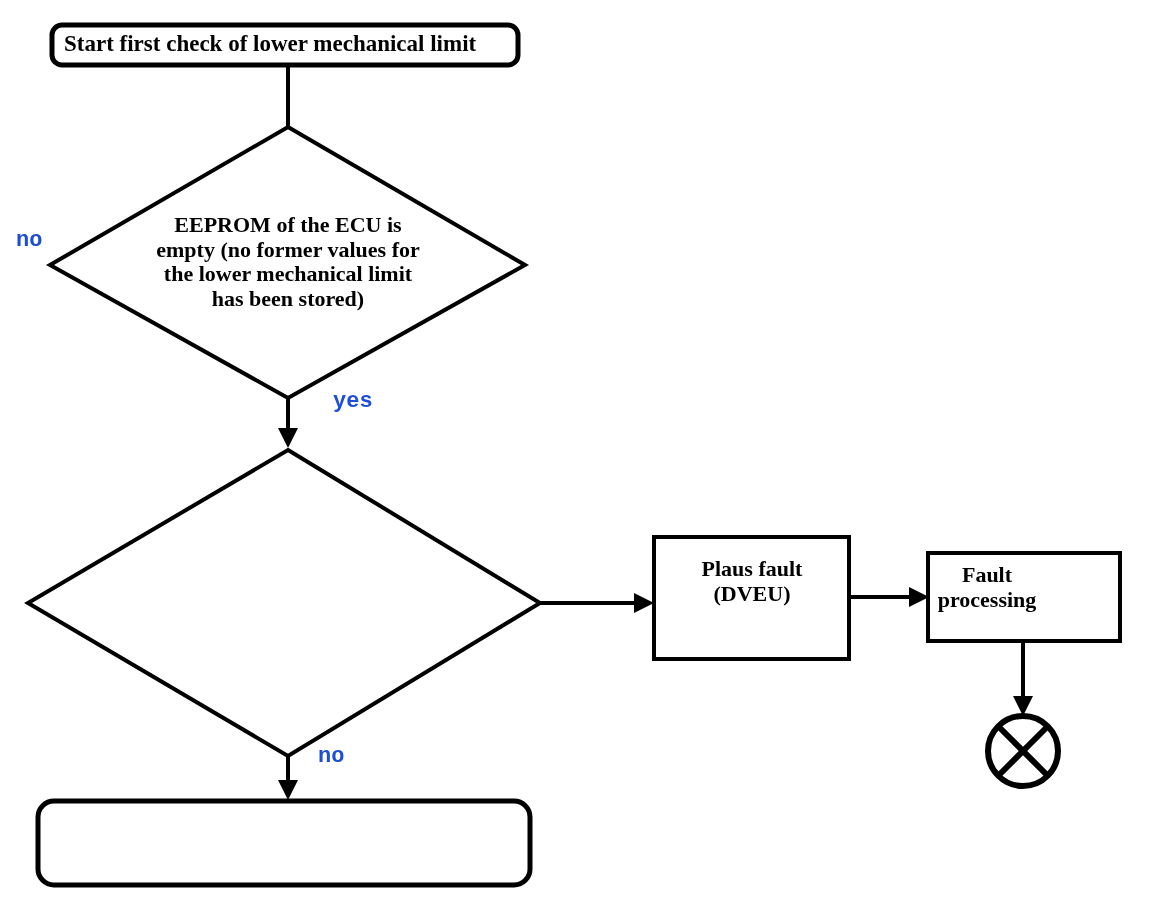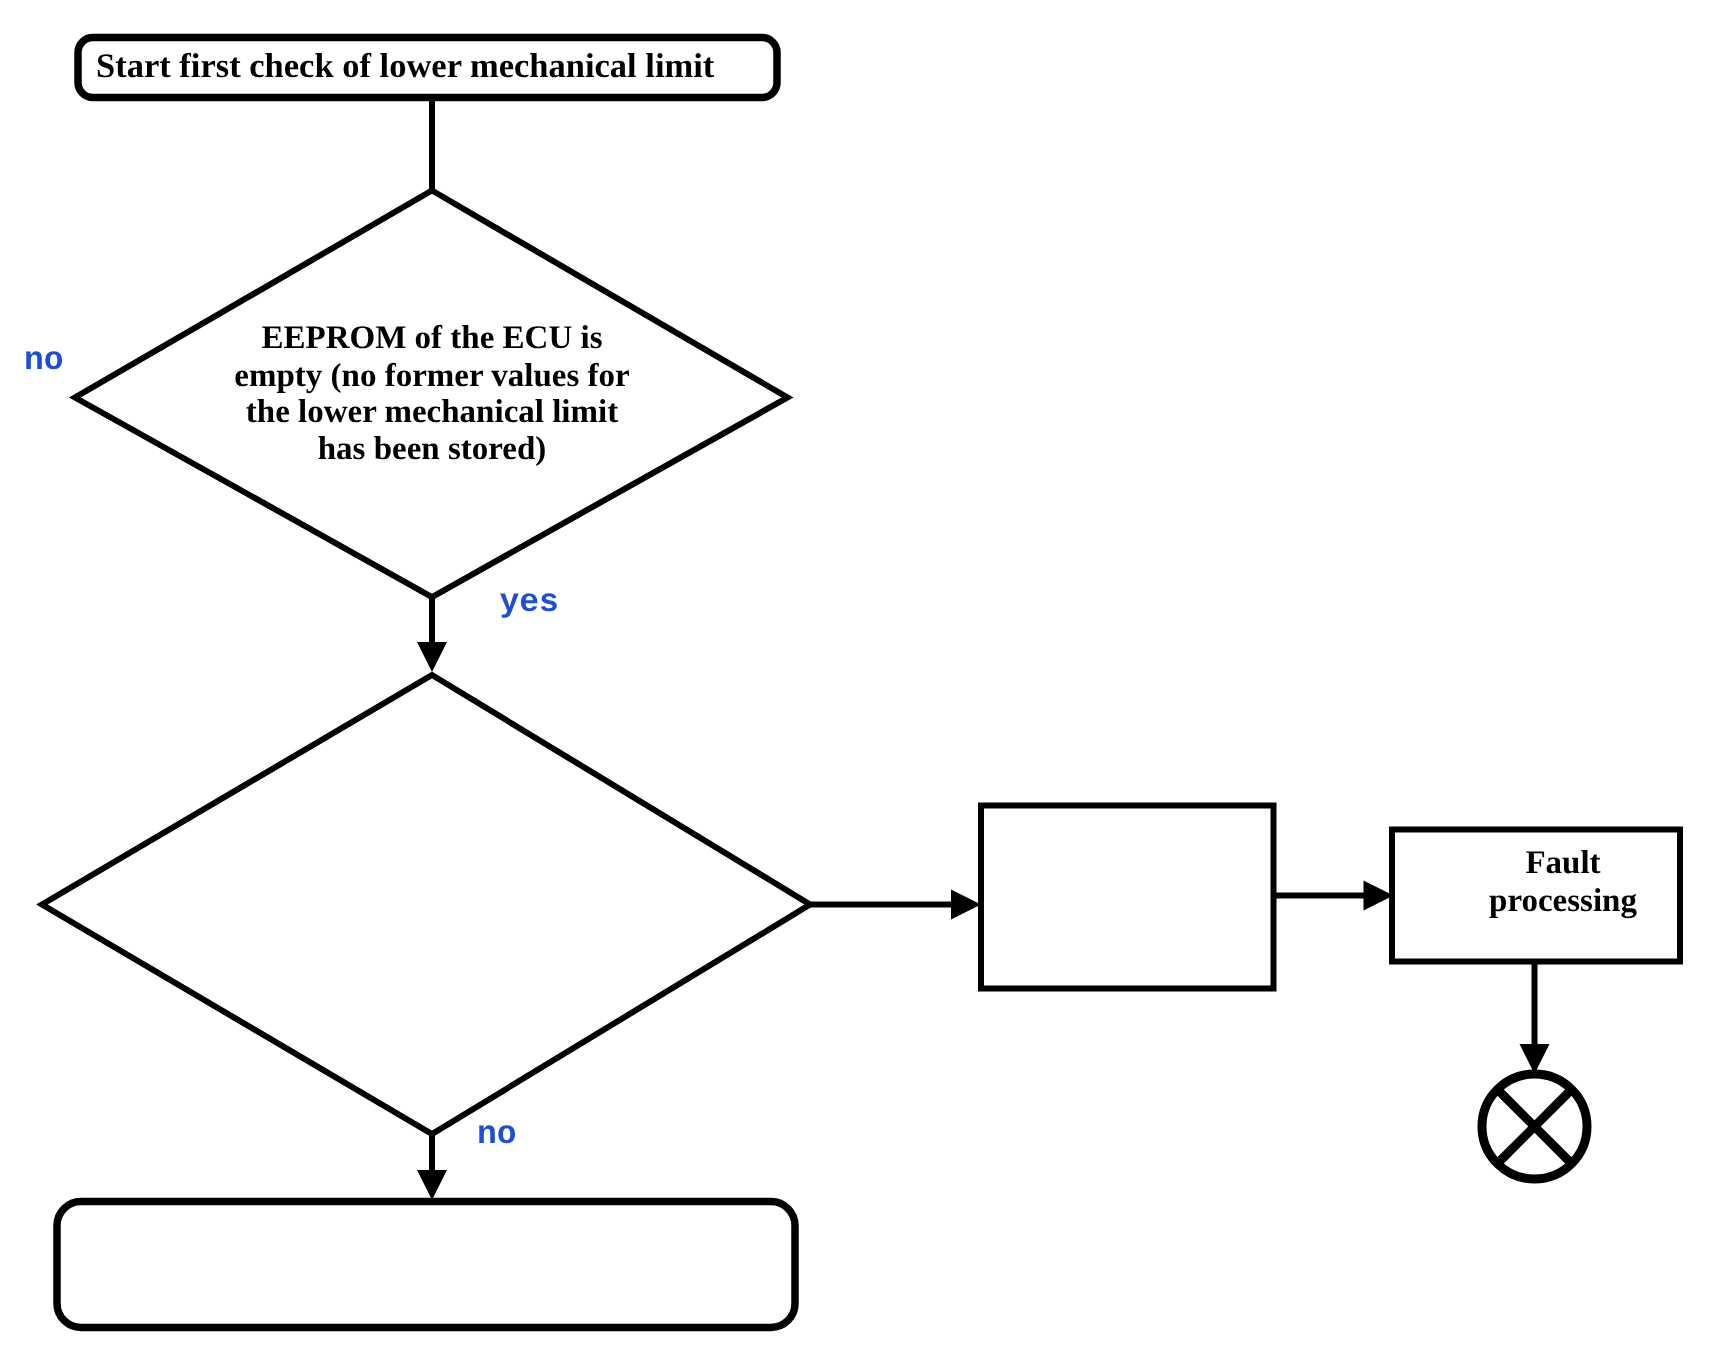--- a/index.html
+++ b/index.html
@@ -102,21 +102,21 @@
     width: 310px;
     font-size: 22px;
   }
   #plaus-fault-label {
     left: 659px;
     top: 557px;
     width: 186px;
     font-size: 22px;
   }
   #fault-processing-label {
-    left: 951px;
+    left: 896px;
     top: 563px;
     width: 182px;
     font-size: 22px;
   }
   #end-label {
     left: 44px;
     top: 827px;
     width: 480px;
     font-size: 23px;
     text-align: left;
@@ -170,20 +170,22 @@
   </svg>
 
   <div class="node-text" id="start-label">Start first check of lower mechanical limit</div>
 
   <div class="node-text" id="decision-1-label">EEPROM of the ECU is
 empty (no former values for
 the lower mechanical limit
 has been stored)</div>
 
 
+  <div class="node-text" id="plaus-fault-label">Plaus fault
+(DVEU)</div>
 
   <div class="node-text" id="fault-processing-label">Fault
 processing</div>
 
 
   <div class="edge-label" id="edge-label-no-1">no</div>
 
   <div class="edge-label" id="edge-label-yes">yes</div>
 
   <div class="edge-label" id="edge-label-no-2">no</div>

